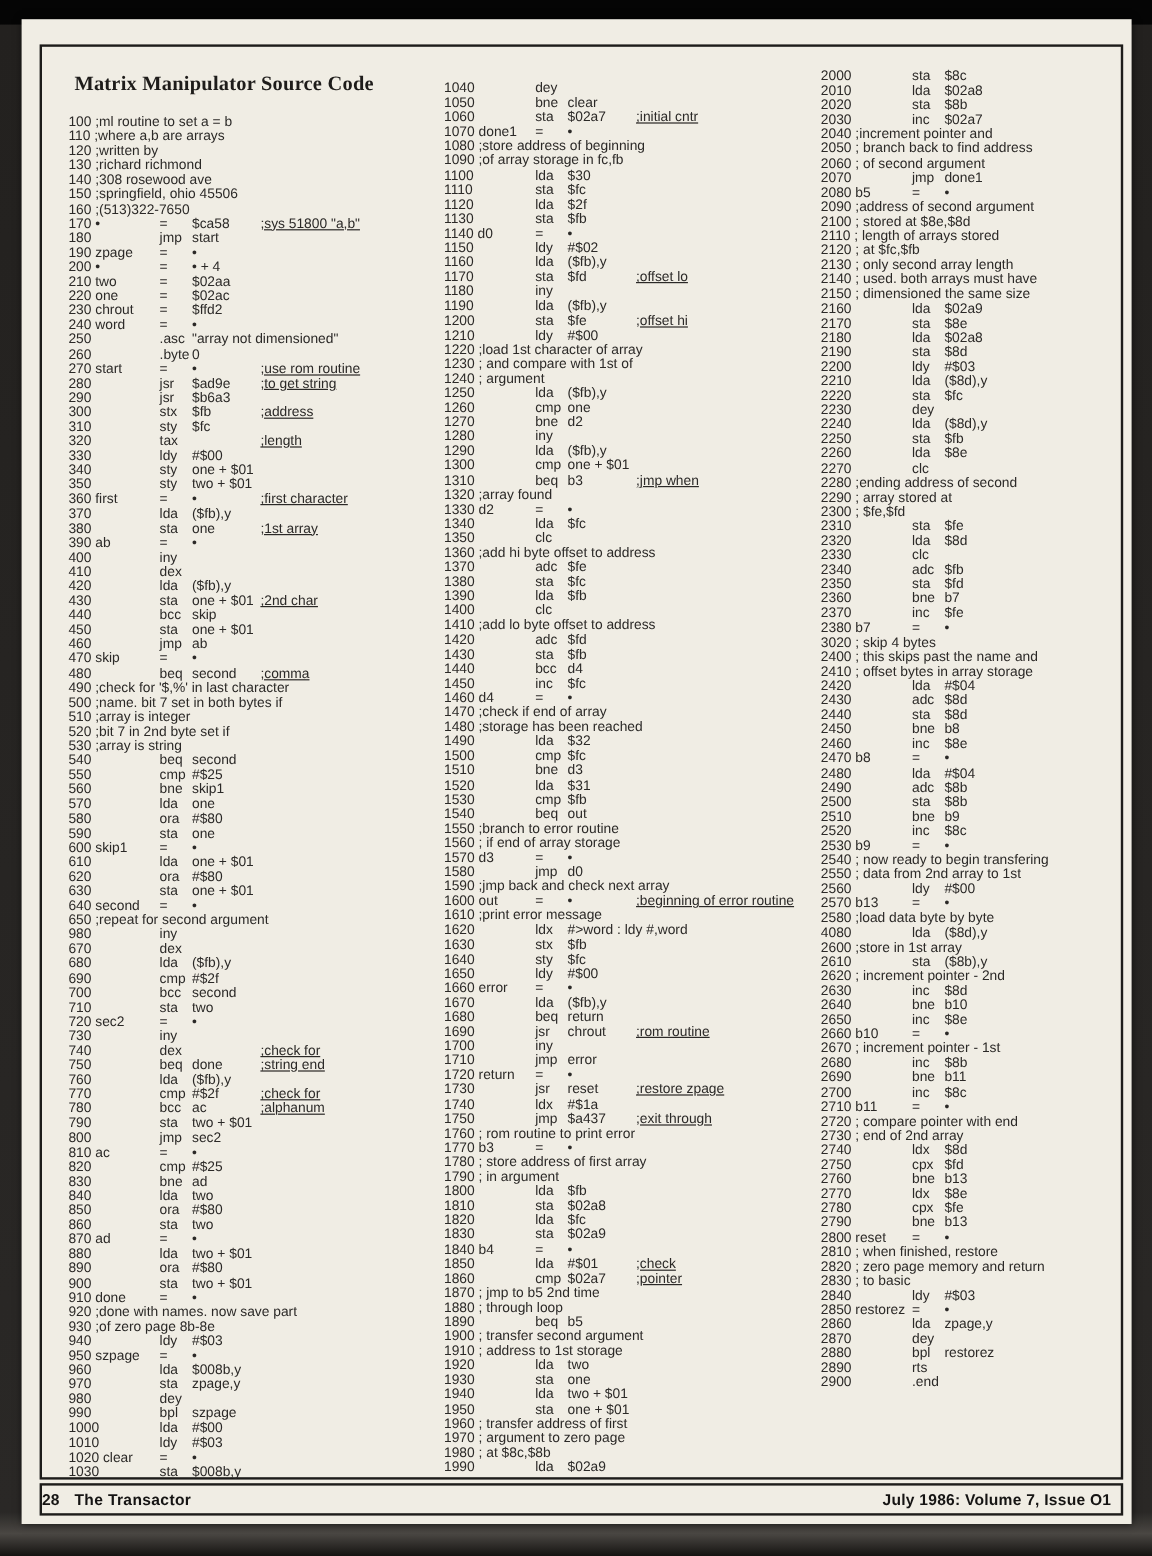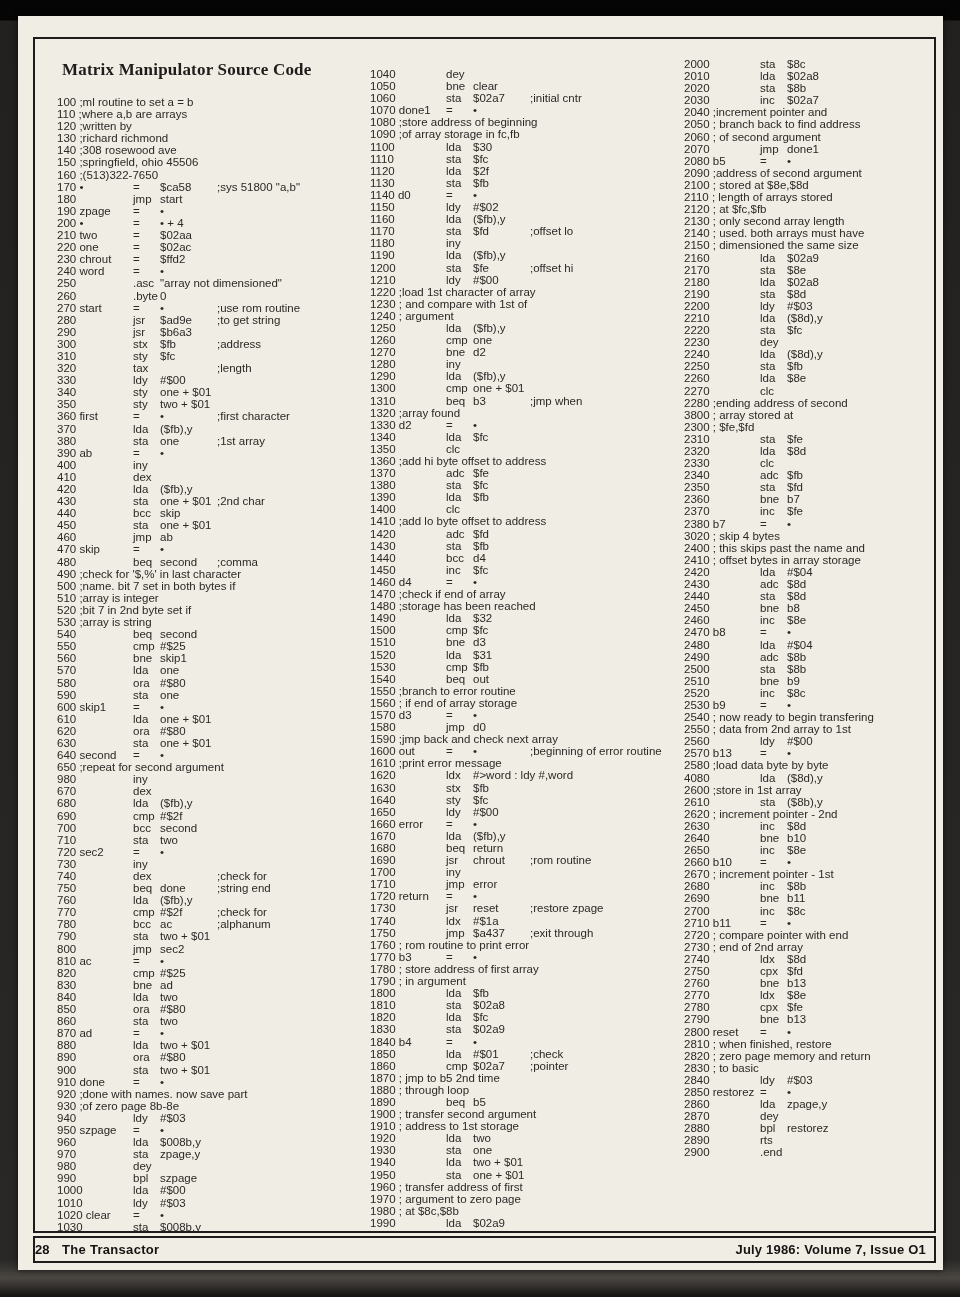--- a/index.html
+++ b/index.html
@@ -25,21 +25,21 @@
     position:absolute;color:#2b2927;font-size:11.5px;line-height:12.1px;
     white-space:nowrap;
   }
   .col1{left:39px;top:80px;width:306px;}
   .col2{left:352px;top:52px;width:302px;}
   .col3{left:666px;top:42px;width:246px;}
   .code-line{height:12.1px;}
   .nl{display:inline-block;width:76px;vertical-align:top;}
   .op{display:inline-block;width:27px;vertical-align:top;}
   .arg{display:inline-block;width:57px;vertical-align:top;}
-  .com{display:inline-block;vertical-align:top;}
+  .com{display:inline-block;vertical-align:top;text-decoration:underline;}
   .full-comment{display:inline-block;vertical-align:top;}
   .footer{
     position:absolute;left:15px;top:1220px;width:899px;height:23px;
     border:2px solid #1d1c1a;display:flex;align-items:center;
     font-weight:bold;font-size:13px;color:#151413;
   }
   .footer .f-left{margin-left:27px;letter-spacing:.3px;}
   .footer .f-center{position:absolute;left:0;right:0;}
   .footer .f-right{margin-left:auto;margin-right:8px;letter-spacing:.2px;}
 </style>
@@ -267,21 +267,21 @@
       <div class="code-line"><span class="nl">2190</span><span class="op">sta</span><span class="arg">$8d</span></div>
       <div class="code-line"><span class="nl">2200</span><span class="op">ldy</span><span class="arg">#$03</span></div>
       <div class="code-line"><span class="nl">2210</span><span class="op">lda</span><span class="arg">($8d),y</span></div>
       <div class="code-line"><span class="nl">2220</span><span class="op">sta</span><span class="arg">$fc</span></div>
       <div class="code-line"><span class="nl">2230</span><span class="op">dey</span><span class="arg"></span></div>
       <div class="code-line"><span class="nl">2240</span><span class="op">lda</span><span class="arg">($8d),y</span></div>
       <div class="code-line"><span class="nl">2250</span><span class="op">sta</span><span class="arg">$fb</span></div>
       <div class="code-line"><span class="nl">2260</span><span class="op">lda</span><span class="arg">$8e</span></div>
       <div class="code-line"><span class="nl">2270</span><span class="op">clc</span><span class="arg"></span></div>
       <div class="code-line"><span class="full-comment">2280 ;ending address of second</span></div>
-      <div class="code-line"><span class="full-comment">3800 ; array stored at</span></div>
+      <div class="code-line"><span class="full-comment">2290 ; array stored at</span></div>
       <div class="code-line"><span class="full-comment">2300 ; $fe,$fd</span></div>
       <div class="code-line"><span class="nl">2310</span><span class="op">sta</span><span class="arg">$fe</span></div>
       <div class="code-line"><span class="nl">2320</span><span class="op">lda</span><span class="arg">$8d</span></div>
       <div class="code-line"><span class="nl">2330</span><span class="op">clc</span><span class="arg"></span></div>
       <div class="code-line"><span class="nl">2340</span><span class="op">adc</span><span class="arg">$fb</span></div>
       <div class="code-line"><span class="nl">2350</span><span class="op">sta</span><span class="arg">$fd</span></div>
       <div class="code-line"><span class="nl">2360</span><span class="op">bne</span><span class="arg">b7</span></div>
       <div class="code-line"><span class="nl">2370</span><span class="op">inc</span><span class="arg">$fe</span></div>
       <div class="code-line"><span class="nl">2380 b7</span><span class="op">=</span><span class="arg">•</span></div>
       <div class="code-line"><span class="full-comment">3020 ; skip 4 bytes</span></div>

